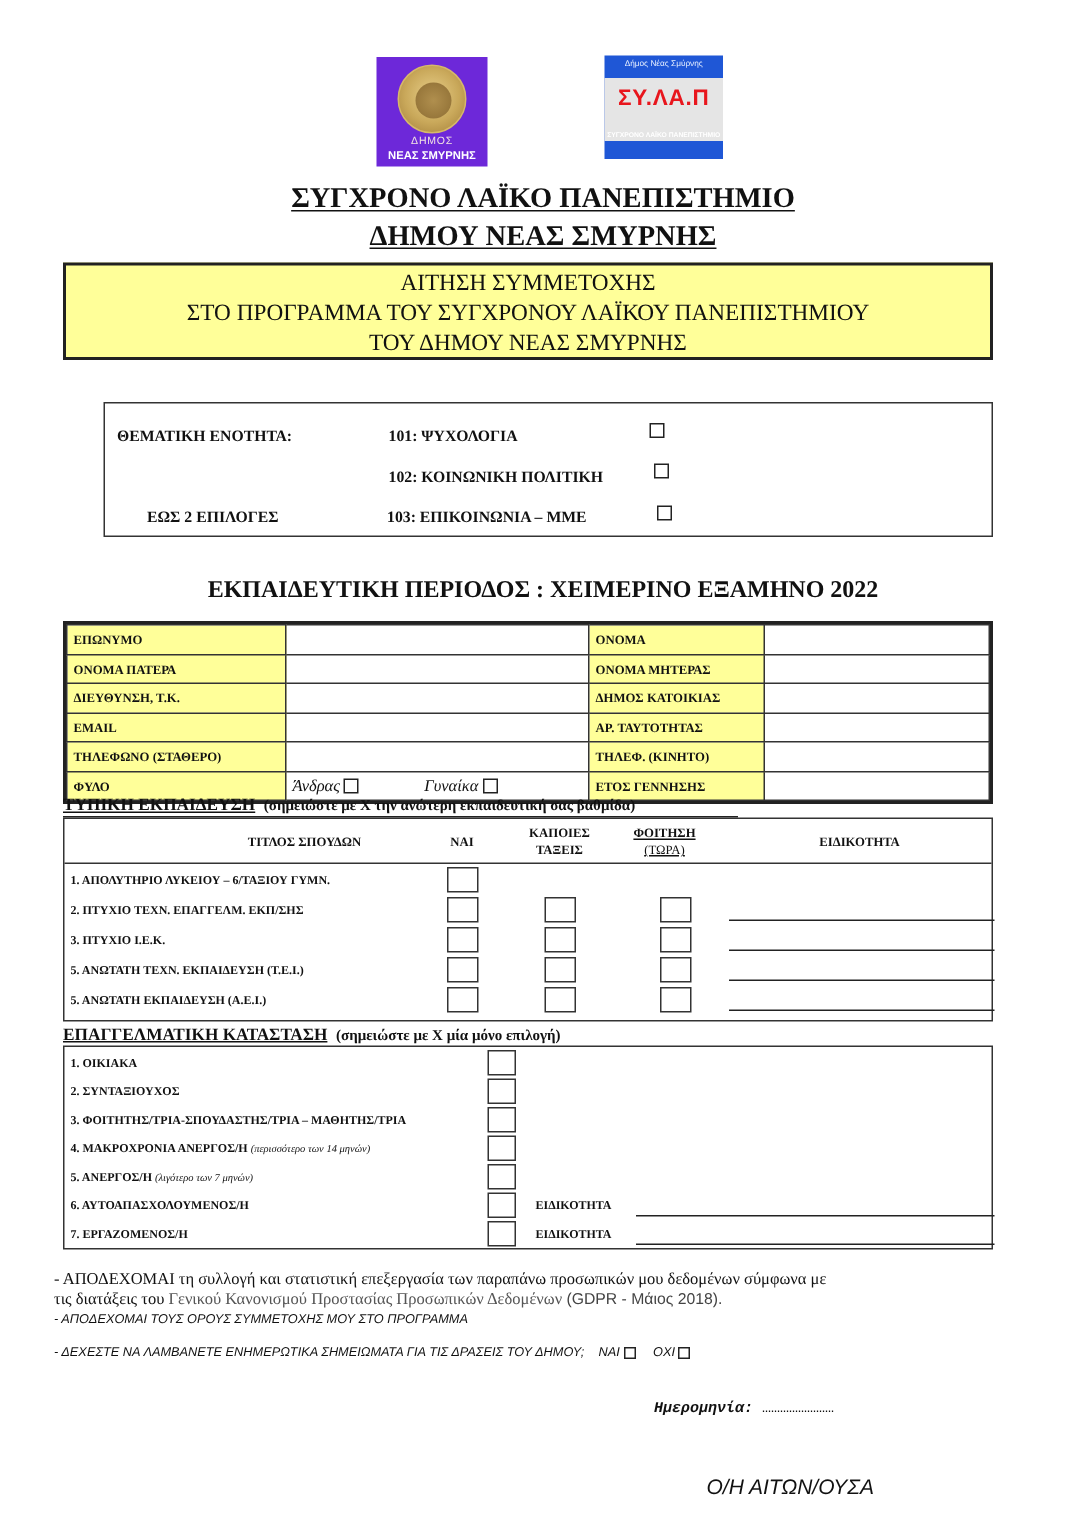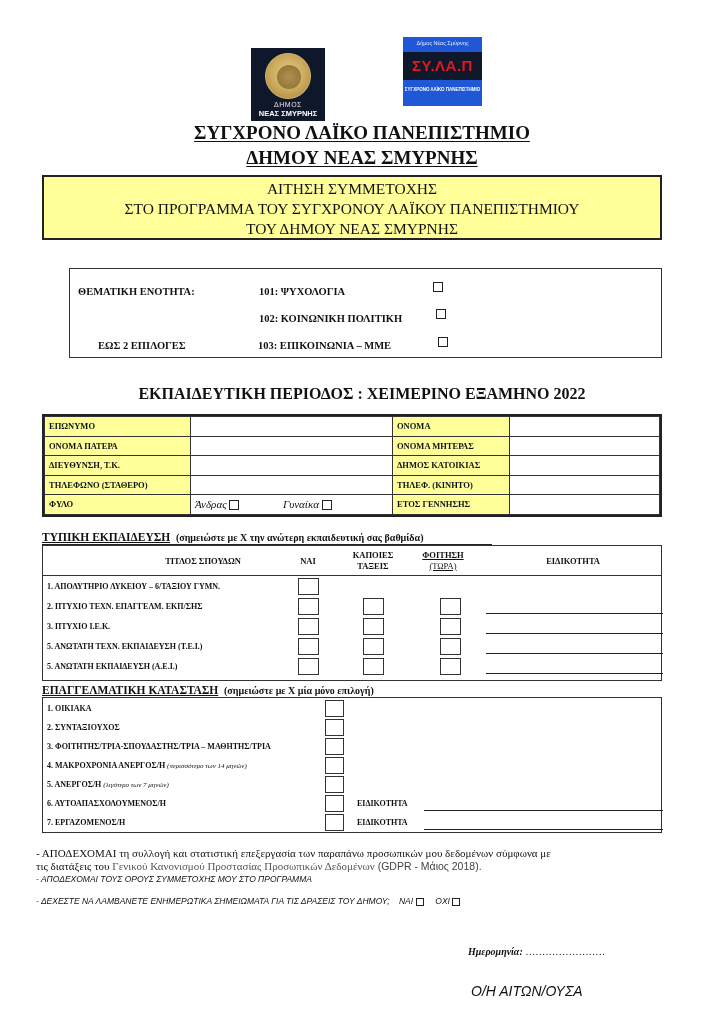--- a/index.html
+++ b/index.html
@@ -2,31 +2,31 @@
 <html><head>
 <meta charset="utf-8">
 <style>
   * { box-sizing: border-box; margin: 0; padding: 0; }
   html, body { width: 724px; height: 1024px; background: #ffffff; overflow: hidden; }
   body { position: relative; font-family: "Liberation Serif", "DejaVu Serif", serif; color: #111; }
 
   .abs { position: absolute; }
 
   
-  .logo-left { left: 251px; top: 48px; width: 74px; height: 73px; background: #0f172a; }
+  .logo-left { left: 251px; top: 38px; width: 74px; height: 73px; background: #6d28d9; }
   .logo-left .seal { position: absolute; left: 14px; top: 5px; width: 46px; height: 46px; border-radius: 50%;
     background: radial-gradient(circle at 50% 45%, #e8cf8a 0%, #c9a85a 55%, #a07c38 100%); border: 1px solid #d6b86a; }
   .logo-left .seal-inner { position:absolute; left:11px; top:11px; width:24px; height:24px; border-radius:50%;
     background: radial-gradient(circle at 50% 50%, #b08f4e 0%, #8d6d33 100%); }
   .logo-left .t1 { position:absolute; left:0; width:100%; top:53px; text-align:center; font-family:"Liberation Sans",sans-serif; font-size:7px; color:#f2e2e2; letter-spacing:0.5px; }
   .logo-left .t2 { position:absolute; left:0; width:100%; top:61px; text-align:center; font-family:"Liberation Sans",sans-serif; font-size:7.5px; font-weight:bold; color:#ffffff; }
 
   .logo-right { left: 403px; top: 37px; width: 79px; height: 69px; background: #1f57d6; }
   .logo-right .top-t { position:absolute; left:0; width:100%; top:3px; text-align:center; font-family:"Liberation Sans",sans-serif; font-size:5.5px; color:#e6efff; }
-  .logo-right .band { position:absolute; left:0; top:15px; width:100%; height:28px; background:#0f172a; }
+  .logo-right .band { position:absolute; left:0; top:15px; width:100%; height:42px; background:#e5e5e5; }
   .logo-right .band span { display:block; text-align:center; font-family:"Liberation Sans",sans-serif; font-weight:bold; font-size:15px; color:#e8161d; line-height:28px; letter-spacing:0.5px; }
   .logo-right .bot-t { position:absolute; left:0; width:100%; top:50px; text-align:center; font-family:"Liberation Sans",sans-serif; font-size:4.5px; font-weight:bold; color:#ffffff; }
 
   
   .main-title { left: 0; width: 724px; top: 120px; text-align: center; font-weight: bold; font-size: 19px; line-height: 25px; }
   .main-title div span { text-decoration: underline; text-underline-offset: 2px; }
 
   .app-box { left: 42px; top: 175px; width: 620px; height: 65px; background: #ffff99; border: 2px solid #222;
     text-align: center; font-size: 15.5px; line-height: 20px; padding-top: 2px; }
 
@@ -61,21 +61,21 @@
   .emp { left: 42px; top: 697px; width: 620px; height: 136px; border: 1.5px solid #333; }
   .emp .row { position:absolute; left:4px; font-size: 8px; font-weight:bold; }
   .emp .row small { font-weight: normal; font-size: 7px; font-style: italic; }
   .emp .spec { position:absolute; font-size: 8px; font-weight: bold; }
 
   .consent { left: 36px; top: 847px; width: 600px; font-size: 11px; line-height: 13px; }
   .consent .gdpr { color:#555; }
   .consent .gdpr-s { font-family: "Liberation Sans", sans-serif; color:#444; font-size: 10.5px; }
   .italic-sans { font-family: "Liberation Sans", sans-serif; font-style: italic; font-size: 8.5px; }
 
-  .date { left: 468px; top: 934px; font-family: Liberation Serif, serif; font-style: italic; font-weight: bold; font-size: 10px; margin-top: 12px; }
+  .date { left: 436px; top: 934px; font-family: Liberation Mono, monospace; font-style: italic; font-weight: bold; font-size: 10px; }
   .sign { left: 471px; top: 983px; font-family: "Liberation Sans", sans-serif; font-style: italic; font-size: 14px; }
 </style>
 </head>
 <body>
 
 <div class="abs logo-left">
   <div class="seal">
       <div class="seal-inner"></div>
     </div>
   <div class="t1">ΔΗΜΟΣ</div>
@@ -131,20 +131,26 @@
     <tr>
       <td class="y">ΟΝΟΜΑ ΠΑΤΕΡΑ</td>
       <td></td>
       <td class="y">ΟΝΟΜΑ ΜΗΤΕΡΑΣ</td>
       <td></td>
     </tr>
     <tr>
       <td class="y">ΔΙΕΥΘΥΝΣΗ,   Τ.Κ.</td>
       <td></td>
       <td class="y">ΔΗΜΟΣ ΚΑΤΟΙΚΙΑΣ</td>
+      <td></td>
+    </tr>
+    <tr>
+      <td class="y">EMAIL</td>
+      <td></td>
+      <td class="y">ΑΡ. ΤΑΥΤΟΤΗΤΑΣ</td>
       <td></td>
     </tr>
     <tr>
       <td class="y">ΤΗΛΕΦΩΝΟ (ΣΤΑΘΕΡΟ)</td>
       <td></td>
       <td class="y">ΤΗΛΕΦ. (ΚΙΝΗΤΟ)</td>
       <td></td>
     </tr>
     <tr>
       <td class="y">ΦΥΛΟ</td>

